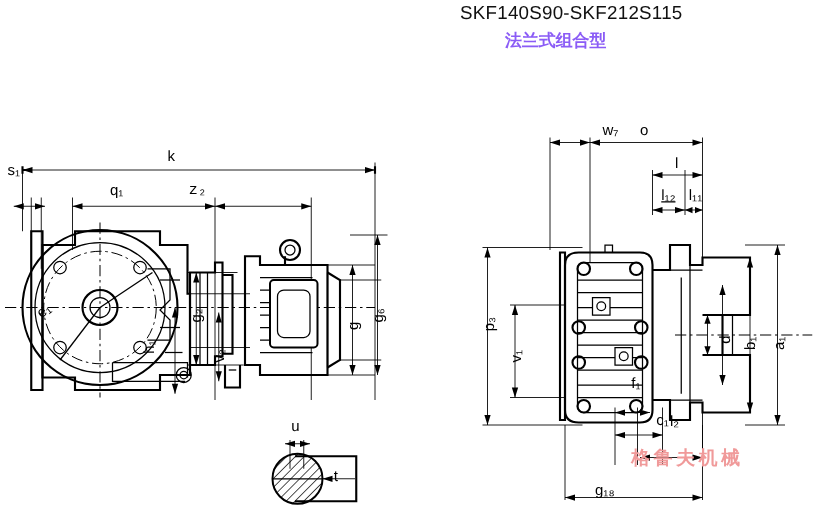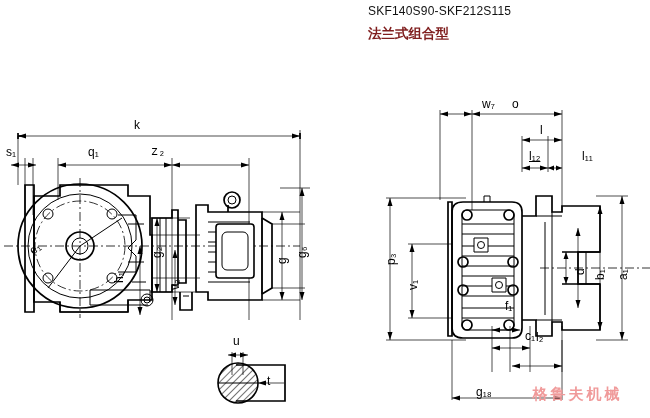--- a/index.html
+++ b/index.html
@@ -5,41 +5,41 @@
   html,body{margin:0;padding:0;background:#ffffff;}
   body{
     width:650px;height:418px;position:relative;overflow:hidden;
     font-family:"Liberation Sans","DejaVu Sans",sans-serif;
     color:#000;
   }
   #page{position:absolute;inset:0;}
 
   
   .title-block{position:absolute;left:368px;top:2px;width:280px;}
-  .title-line1{font-size:12px;letter-spacing:.2px;line-height:18px;color:#111;}
-  .title-line2{font-size:13.5px;font-weight:bold;line-height:20px;margin-top:3px;color:#7f1d1d;
-               font-family:"DejaVu Sans",sans-serif;}
+  .title-line1{font-size:15px;letter-spacing:.2px;line-height:18px;color:#111;}
+  .title-line2{font-size:13.5px;font-weight:bold;line-height:20px;margin-top:3px;color:#8b5cf6;
+               font-family:"DejaVu Sans",sans-serif;margin-left:36px;}
 
   
   svg.dwg{position:absolute;left:0;top:0;width:650px;height:418px;}
   svg.dwg *{vector-effect:non-scaling-stroke;}
   .ln{stroke:#000;fill:none;stroke-width:1;}
   .ln-th{stroke:#000;fill:none;stroke-width:1.7;}
   .ln-ext{stroke:#000;fill:none;stroke-width:.7;}
   .ln-dash{stroke:#000;fill:none;stroke-width:.8;stroke-dasharray:9 3 2 3;}
   .fillw{fill:#ffffff;stroke:#000;stroke-width:1;}
   .fillw-th{fill:#ffffff;stroke:#000;stroke-width:1.6;}
 
   
   .dim{position:absolute;font-family:"Liberation Sans","DejaVu Sans",sans-serif;
        font-size:12px;color:#000;white-space:nowrap;line-height:1;}
   .dim.vert{transform:rotate(-90deg);transform-origin:left top;}
 
   
-  .wm{position:absolute;left:505px;top:386px;width:145px;text-align:center;
+  .wm{position:absolute;left:505px;top:358px;width:145px;
       pointer-events:none;}
   .wm-cn{font-family:"DejaVu Sans",sans-serif;font-size:15px;font-weight:bold;
          color:#f09a9a;letter-spacing:3px;line-height:16px;}
   .wm-url{font-family:"Liberation Sans",sans-serif;font-size:14px;font-weight:bold;
           color:#f07070;line-height:16px;margin-top:1px;}
 </style>
 </head>
 <body>
 
 <div id="page">
@@ -320,38 +320,38 @@
       <polygon points="512,366 520,363.5 520,368.5" fill="#000"></polygon>
       <polygon points="562,366 554,363.5 554,368.5" fill="#000"></polygon>
 
       <line class="ln-ext" x1="452" y1="398" x2="562" y2="398"></line>
       <polygon points="452,398 460,395.5 460,400.5" fill="#000"></polygon>
       <polygon points="562,398 554,395.5 554,400.5" fill="#000"></polygon>
     </g>
   </svg>
 
   <div class="dim" style="left:134px;top:119px;">k</div>
-  <div class="dim" style="left:6px;top:146px;">s₁</div>
+  <div class="dim" style="left:6px;top:130px;">s₁</div>
   <div class="dim" style="left:88px;top:146px;">q₁</div>
   <div class="dim" style="left:151px;top:146px;font-family:Liberation Mono, monospace;">z₂</div>
   <div class="dim" style="left:27px;top:247px;transform:rotate(-38deg);transform-origin:left top;">e₁</div>
   <div class="dim vert" style="left:113px;top:283px;">h₁</div>
   <div class="dim vert" style="left:151px;top:258px;">g₂</div>
   <div class="dim vert" style="left:169px;top:290px;">v₂</div>
   <div class="dim vert" style="left:276px;top:264px;">g</div>
   <div class="dim vert" style="left:296px;top:258px;">g₆</div>
 
   <div class="dim" style="left:233px;top:335px;">u</div>
   <div class="dim" style="left:267px;top:375px;">t</div>
 
   <div class="dim" style="left:447px;top:98px;margin-left:35px;">w₇</div>
   <div class="dim" style="left:512px;top:98px;">o</div>
   <div class="dim" style="left:540px;top:124px;">l</div>
   <div class="dim" style="left:529px;top:150px;text-decoration:underline;">l₁₂</div>
-  <div class="dim" style="left:571px;top:150px;padding-left:11px;">l₁₁</div>
+  <div class="dim" style="left:540px;top:150px;padding-left:11px;">l₁₁</div>
   <div class="dim vert" style="left:385px;top:265px;">p₃</div>
   <div class="dim vert" style="left:407px;top:290px;">v₁</div>
   <div class="dim vert" style="left:574px;top:275px;">d</div>
   <div class="dim vert" style="left:594px;top:280px;">b₁</div>
   <div class="dim vert" style="left:617px;top:280px;">a₁</div>
   <div class="dim" style="left:505px;top:300px;">f₁</div>
   <div class="dim" style="left:525px;top:330px;">c₁</div>
   <div class="dim" style="left:536px;top:331px;">l₂</div>
   <div class="dim" style="left:476px;top:386px;">g₁₈</div>
 

